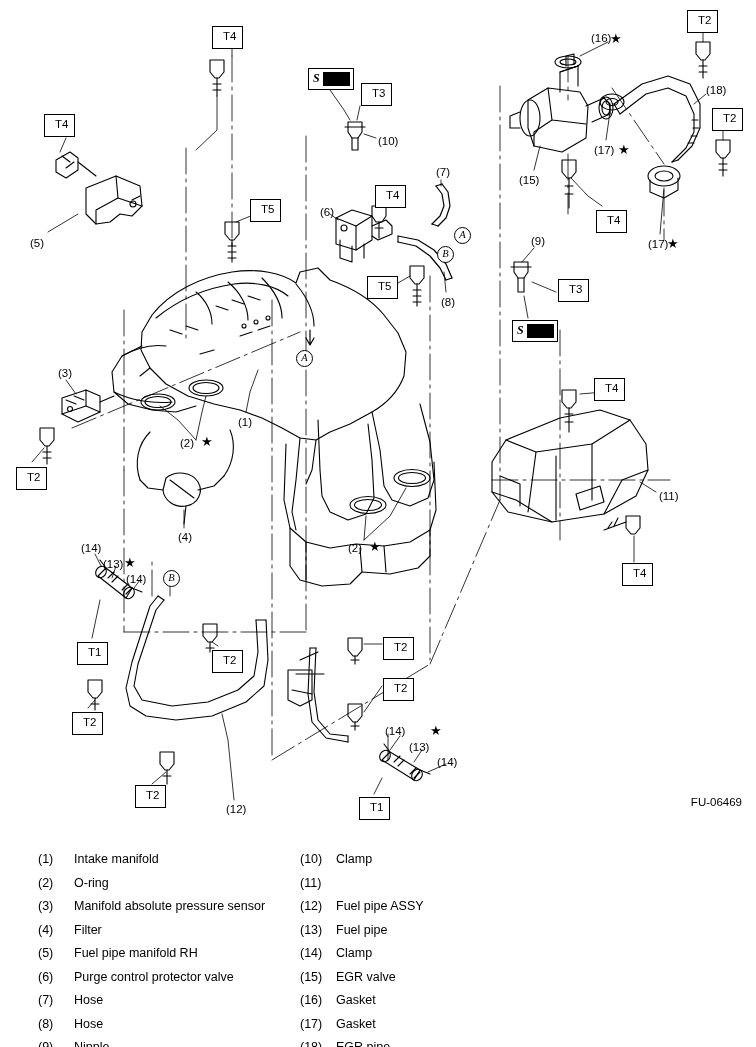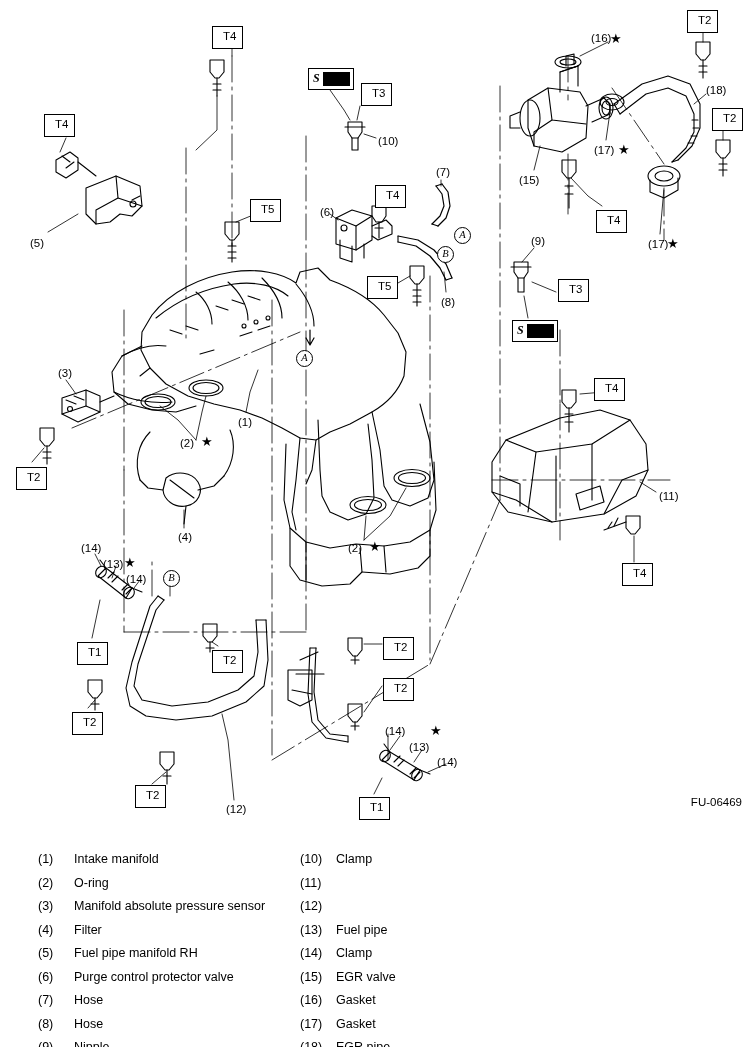--- a/index.html
+++ b/index.html
@@ -606,20 +606,21 @@
     <div class="legend-col right">
       <div class="legend-row">
         <span class="legend-num">(10)</span>
         <span class="legend-text">Clamp</span>
       </div>
       <div class="legend-row">
         <span class="legend-num">(11)</span>
       </div>
       <div class="legend-row">
         <span class="legend-num">(12)</span>
+        <span class="legend-text">Fuel pipe ASSY</span>
       </div>
       <div class="legend-row">
         <span class="legend-num">(13)</span>
         <span class="legend-text">Fuel pipe</span>
       </div>
       <div class="legend-row">
         <span class="legend-num">(14)</span>
         <span class="legend-text">Clamp</span>
       </div>
       <div class="legend-row">

